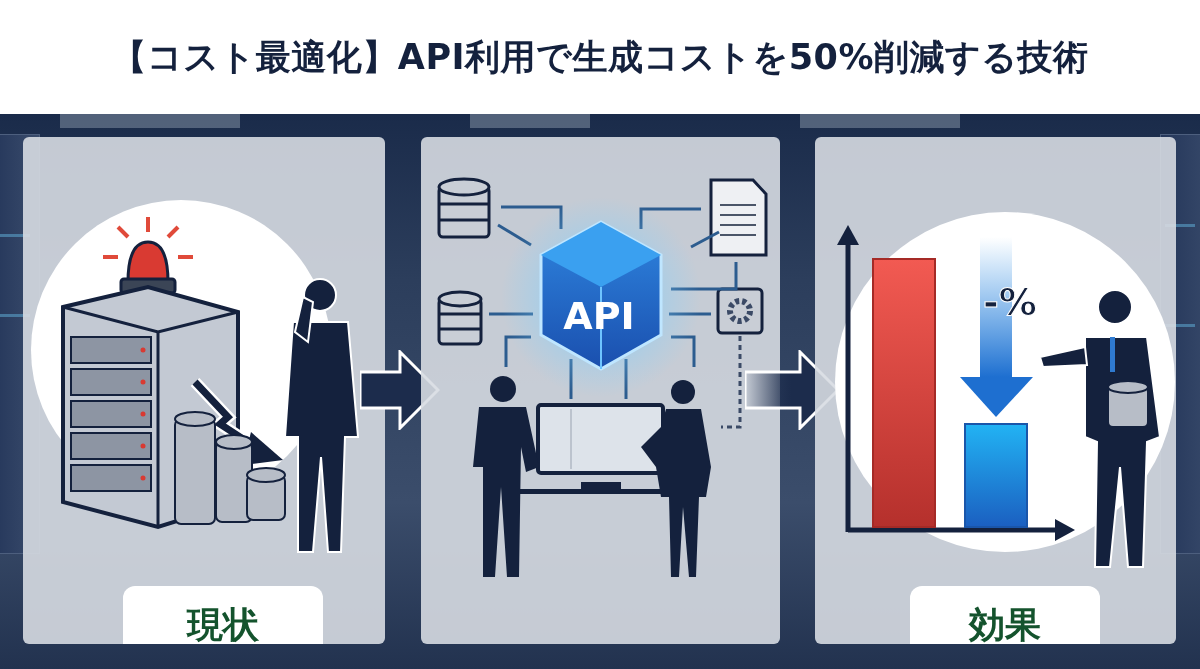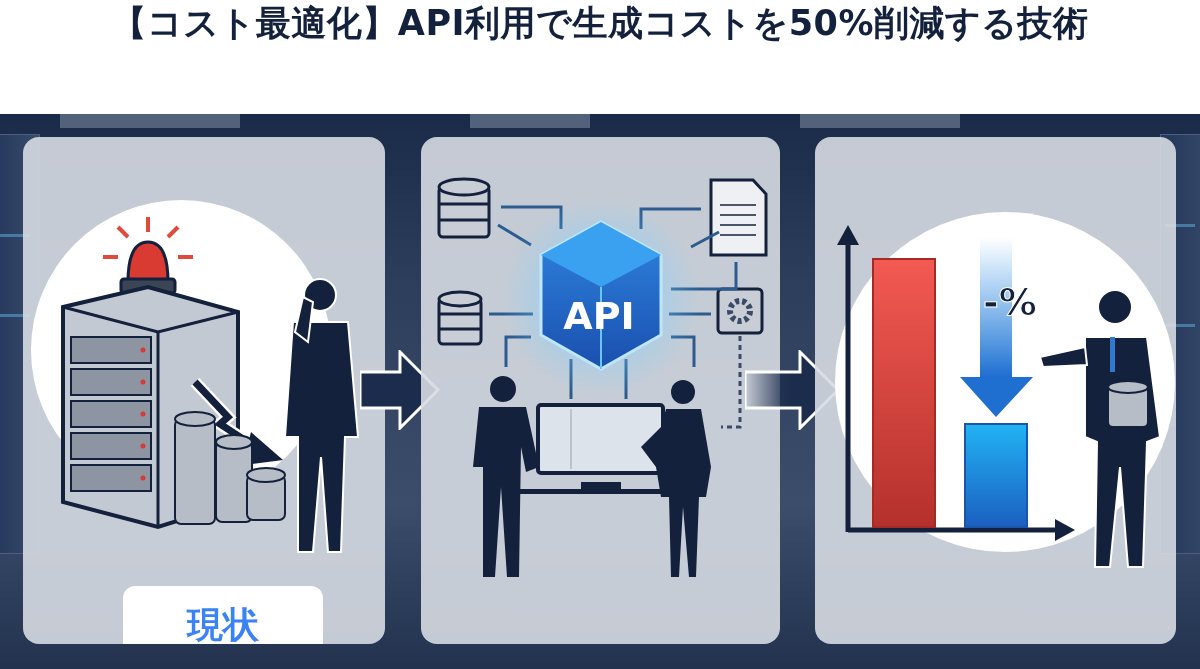--- a/index.html
+++ b/index.html
@@ -1,29 +1,29 @@
 <!DOCTYPE html>
 <html><head>
 <meta charset="utf-8">
 <style>
   * { margin:0; padding:0; box-sizing:border-box; }
   body { width:1200px; height:669px; overflow:hidden; font-family:"DejaVu Sans", sans-serif; background:#fff; position:relative; }
-  .title-bar { position:absolute; left:0; top:0; width:1200px; height:114px; background:#fff; display:flex; justify-content:center; }
+  .title-bar { position:absolute; left:0; top:0; width:1200px; height:114px; background:#fff; display:flex; align-items:center; justify-content:center; }
   .title { font-size:35px; font-weight:bold; color:#14213d; letter-spacing:0.5px; }
   .bg { position:absolute; left:0; top:114px; width:1200px; height:555px;
         background: linear-gradient(180deg,#1a2b4a 0%, #2c3e5c 30%, #3b4d6b 70%, #22324f 100%); overflow:hidden; }
   .bg .rack { position:absolute; background:linear-gradient(90deg,#24365a,#3a4c6c); border:1px solid #4d5f7e; }
   .bg .strip { position:absolute; height:3px; background:#5aa0c8; opacity:0.6; }
   .bg .ceil { position:absolute; top:0; height:14px; background:#8a97aa; opacity:0.5; }
-  .panel { position:absolute; top:137px; height:507px; background:rgba(215,219,226,0.9); border-radius:16px; }
+  .panel { position:absolute; top:137px; height:507px; background:rgba(215,219,226,0.9); border-radius:6px; }
   .panel.p1 { left:23px; width:362px; }
   .panel.p2 { left:421px; width:359px; }
   .panel.p3 { left:815px; width:361px; }
   .label-box { position:absolute; bottom:0; height:58px; background:#fff; border-radius:12px 12px 0 0; display:flex; align-items:center; justify-content:center; }
-  .label-box span { font-size:36px; font-weight:bold; color:#3b82f6;margin-top:20px; }
+  .label-box span { font-size:36px; font-weight:bold; color:#14532d;margin-top:20px; }
   .circle { position:absolute; background:#fff; border-radius:50%; }
   .big-arrow { position:absolute; }
   svg { display:block; }
 </style>
 </head>
 <body>
 
 <div class="title-bar">
   <div class="title">【コスト最適化】API利用で生成コストを50%削減する技術</div>
 </div>
@@ -223,13 +223,16 @@
       <circle cx="300" cy="170" r="17"></circle>
       <path d="M270 200 L332 200 L345 300 L332 305 L328 430 L313 430 L305 330 L295 430 L280 430 L282 305 L270 300 Z"></path>
       <path d="M270 210 L225 220 L228 230 L272 228 Z"></path>
       <rect x="295" y="200" width="5" height="35" fill="#2f7ad0" stroke="none"></rect>
     </g>
     <g fill="#b7bdc7" stroke="#14213d" stroke-width="2">
       <rect x="293" y="250" width="40" height="40" rx="5"></rect>
       <ellipse cx="313" cy="250" rx="20" ry="6"></ellipse>
     </g>
   </svg>
+  <div class="label-box" style="left:95px;width:190px;">
+    <span>効果</span>
+  </div>
 </div>
 
 </body></html>

